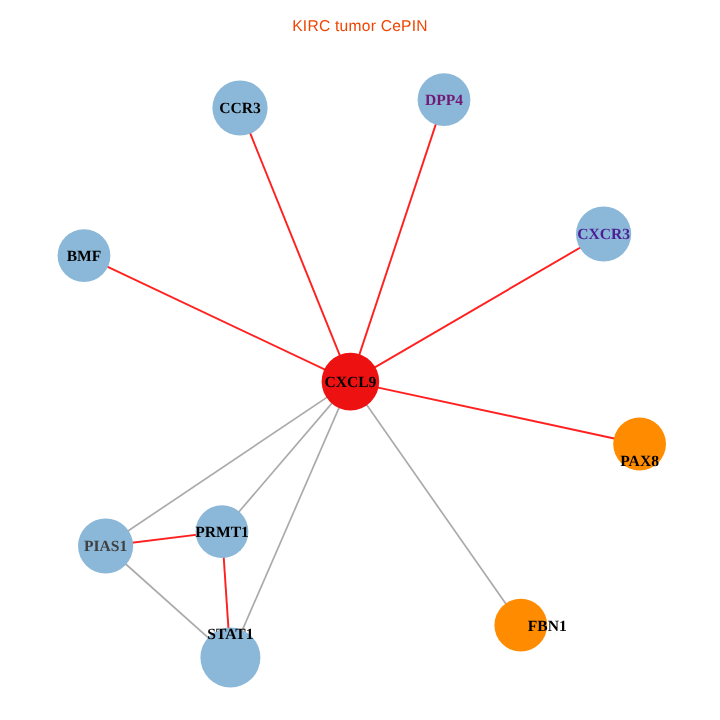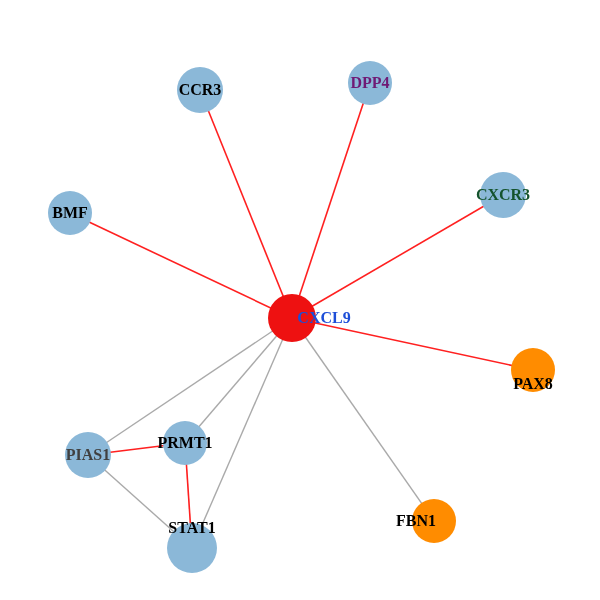--- a/index.html
+++ b/index.html
@@ -31,32 +31,33 @@
     top: 0;
     left: 0;
     width: 600px;
     height: 600px;
   }
   .node-label {
     position: absolute;
     transform: translate(-50%, -50%);
     font-family: "Liberation Serif", "DejaVu Serif", serif;
     font-weight: bold;
-    font-size: 16px;
+    font-size: 13px;
     color: #000000;
     white-space: nowrap;
     pointer-events: none;
     line-height: 1;
   }
 </style>
 </head>
 <body style="background: rgb(255, 255, 255);">
 
 <div id="canvas" style="background: rgb(255, 255, 255);">
 
+  <div id="title" style="color: rgb(238, 68, 0);">KIRC tumor CePIN</div>
 
   <svg id="graph-svg" viewBox="0 0 600 600" xmlns="http://www.w3.org/2000/svg">
     <g id="edge-layer">
         <line x1="292" y1="318" x2="200" y2="90" stroke="#FF2020" stroke-width="1.6"></line>
         <line x1="292" y1="318" x2="370" y2="83" stroke="#FF2020" stroke-width="1.6"></line>
         <line x1="292" y1="318" x2="503" y2="195" stroke="#FF2020" stroke-width="1.6"></line>
         <line x1="292" y1="318" x2="70" y2="213" stroke="#FF2020" stroke-width="1.6"></line>
         <line x1="292" y1="318" x2="533" y2="370" stroke="#FF2020" stroke-width="1.6"></line>
         <line x1="292" y1="318" x2="88" y2="455" stroke="#AAAAAA" stroke-width="1.4"></line>
         <line x1="292" y1="318" x2="185" y2="443" stroke="#AAAAAA" stroke-width="1.4"></line>
@@ -74,25 +75,25 @@
         <circle cx="70" cy="213" r="22" fill="#8BB8D8"></circle>
         <circle cx="533" cy="370" r="22" fill="#FF8C00"></circle>
         <circle cx="434" cy="521" r="22" fill="#FF8C00"></circle>
         <circle cx="88" cy="455" r="23" fill="#8BB8D8"></circle>
         <circle cx="185" cy="443" r="22" fill="#8BB8D8"></circle>
         <circle cx="192" cy="548" r="25" fill="#8BB8D8"></circle>
       </g>
   </svg>
 
   <div id="label-layer">
-      <div class="node-label" style="left: 292px; top: 318px; color: #1d4ed8; margin-left: 32px;">CXCL9</div>
+      <div class="node-label" style="left: 292px; top: 318px; color: #000000;">CXCL9</div>
       <div class="node-label" style="left: 200px; top: 90px; color: rgb(0, 0, 0);">CCR3</div>
       <div class="node-label" style="left: 370px; top: 83px; color: #701a75;">DPP4</div>
-      <div class="node-label" style="left: 503px; top: 195px; color: #14532d;">CXCR3</div>
+      <div class="node-label" style="left: 503px; top: 195px; color: #4c1d95;">CXCR3</div>
       <div class="node-label" style="left: 70px; top: 213px; color: rgb(0, 0, 0);">BMF</div>
       <div class="node-label" style="left: 533px; top: 384px; color: rgb(0, 0, 0);">PAX8</div>
-      <div class="node-label" style="left: 416px; top: 521px; color: rgb(0, 0, 0);">FBN1</div>
+      <div class="node-label" style="left: 456px; top: 521px; color: rgb(0, 0, 0);">FBN1</div>
       <div class="node-label" style="left: 88px; top: 455px; color: #404040;">PIAS1</div>
       <div class="node-label" style="left: 185px; top: 443px; color: rgb(0, 0, 0);">PRMT1</div>
       <div class="node-label" style="left: 192px; top: 528px; color: rgb(0, 0, 0);">STAT1</div>
     </div>
 
 </div>
 
 </body></html>

